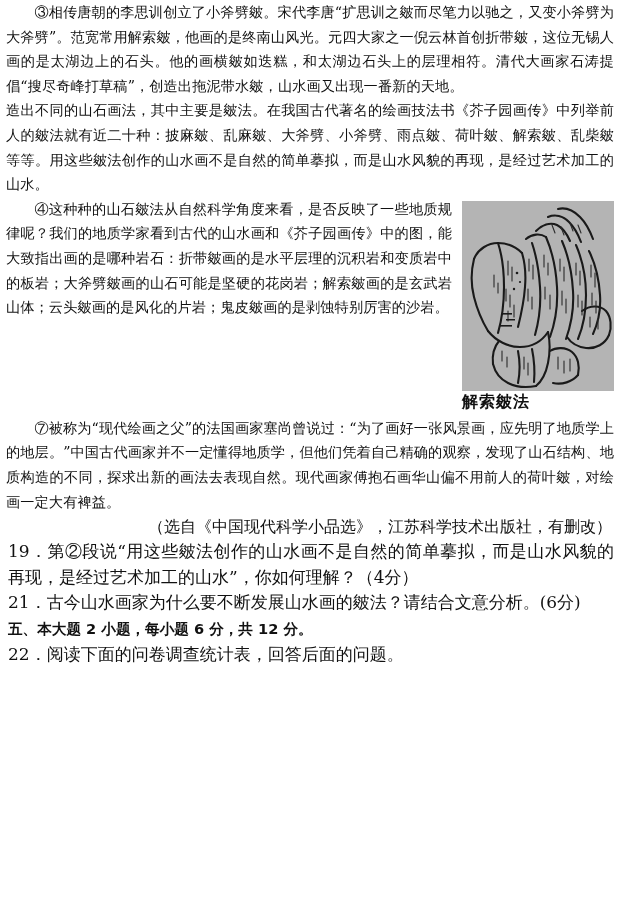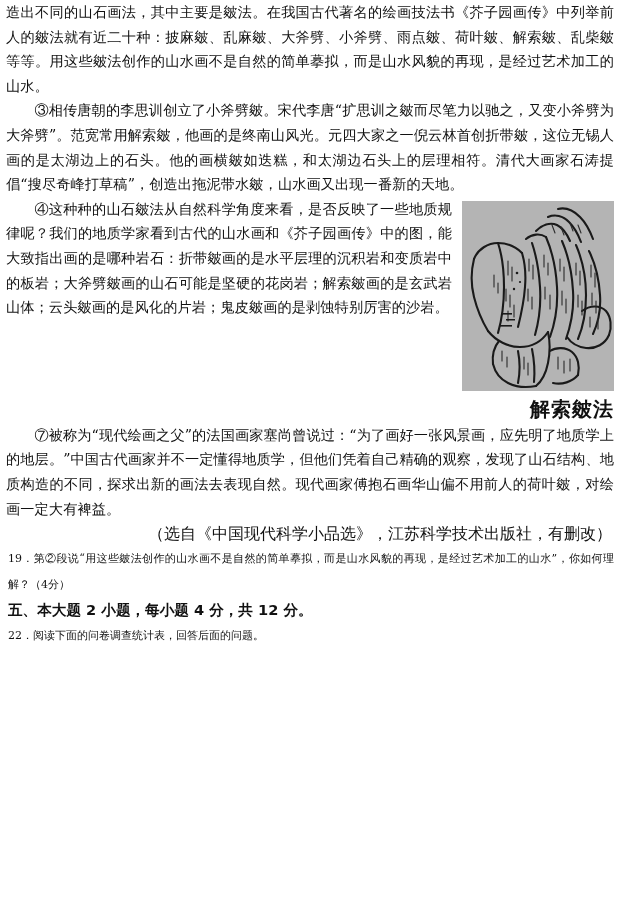--- a/index.html
+++ b/index.html
@@ -53,40 +53,40 @@
   }
   .illo-box {
     width: 152px;
     height: 190px;
     background: #b4b4b4;
     position: relative;
     overflow: hidden;
   }
   .illo-box svg { display: block; width: 100%; height: 100%; }
   .illo-caption {
-    text-align: right;
-    font-size: 20px;
+    text-align: left;
+    font-size: 16px;
     font-weight: bold;
     font-family: "DejaVu Serif", "Liberation Serif", serif;
     line-height: 20px;
-    padding-top: 8px;
+    padding-top: 1px;
     letter-spacing: 1px;
   }
 
   .source-line {
     font-size: 16px;
     line-height: 25px;
     text-align: right;
     padding-right: 2px;
     margin: 0;
   }
 
   
   .qline {
-    font-size: 11px;
+    font-size: 17px;
     line-height: 25.5px;
     text-align: justify;
     text-justify: inter-ideograph;
     margin: 0;
     padding-left: 2px;
   }
 
   .section-head {
     font-size: 14.6px;
     line-height: 26px;
@@ -96,23 +96,23 @@
     font-family: "DejaVu Sans", "Liberation Sans", sans-serif;
   }
 </style>
 </head>
 <body>
 
 <div class="page">
 
   <div class="article">
 
+    <p class="para indent">③相传唐朝的李思训创立了小斧劈皴。宋代李唐“扩思训之皴而尽笔力以驰之，又变小斧劈为大斧劈”。范宽常用解索皴，他画的是终南山风光。元四大家之一倪云林首创折带皴，这位无锡人画的是太湖边上的石头。他的画横皴如迭糕，和太湖边石头上的层理相符。清代大画家石涛提倡“搜尽奇峰打草稿”，创造出拖泥带水皴，山水画又出现一番新的天地。</p>
+
     <p class="para">造出不同的山石画法，其中主要是皴法。在我国古代著名的绘画技法书《芥子园画传》中列举前人的皴法就有近二十种：披麻皴、乱麻皴、大斧劈、小斧劈、雨点皴、荷叶皴、解索皴、乱柴皴等等。用这些皴法创作的山水画不是自然的简单摹拟，而是山水风貌的再现，是经过艺术加工的山水。</p>
-
-    <p class="para indent">③相传唐朝的李思训创立了小斧劈皴。宋代李唐“扩思训之皴而尽笔力以驰之，又变小斧劈为大斧劈”。范宽常用解索皴，他画的是终南山风光。元四大家之一倪云林首创折带皴，这位无锡人画的是太湖边上的石头。他的画横皴如迭糕，和太湖边石头上的层理相符。清代大画家石涛提倡“搜尽奇峰打草稿”，创造出拖泥带水皴，山水画又出现一番新的天地。</p>
 
     <div class="wrap-zone">
 
       <div class="illo">
         <div class="illo-box">
           <svg viewBox="0 0 152 190" preserveAspectRatio="none">
             <rect x="0" y="0" width="152" height="190" fill="#b4b4b4"></rect>
             <g fill="none" stroke="#1a1a1a" stroke-width="2.1" stroke-linecap="round" stroke-linejoin="round">
               <path d="M96 8 C104 6 112 10 118 16 C124 22 128 30 131 38"></path>
               <path d="M86 16 C93 13 101 15 107 21 C112 26 116 33 119 41"></path>
@@ -196,19 +196,20 @@
       </div>
 
       <p class="para indent">④这种种的山石皴法从自然科学角度来看，是否反映了一些地质规律呢？我们的地质学家看到古代的山水画和《芥子园画传》中的图，能大致指出画的是哪种岩石：折带皴画的是水平层理的沉积岩和变质岩中的板岩；大斧劈皴画的山石可能是坚硬的花岗岩；解索皴画的是玄武岩山体；云头皴画的是风化的片岩；鬼皮皴画的是剥蚀特别厉害的沙岩。</p>
     </div>
 
     <p class="para indent">⑦被称为“现代绘画之父”的法国画家塞尚曾说过：“为了画好一张风景画，应先明了地质学上的地层。”中国古代画家并不一定懂得地质学，但他们凭着自己精确的观察，发现了山石结构、地质构造的不同，探求出新的画法去表现自然。现代画家傅抱石画华山偏不用前人的荷叶皴，对绘画一定大有裨益。</p>
 
     <p class="source-line">（选自《中国现代科学小品选》，江苏科学技术出版社，有删改）</p>
 
     <p class="qline">19．第②段说“用这些皴法创作的山水画不是自然的简单摹拟，而是山水风貌的再现，是经过艺术加工的山水”，你如何理解？（4分）</p>
-
-    <p class="section-head">五、本大题 2 小题，每小题 4 分，共 12 分。</p>
+    <p class="qline">21．古今山水画家为什么要不断发展山水画的皴法？请结合文意分析。(6分)</p>
+
+    <p class="section-head">五、本大题 2 小题，每小题 6 分，共 12 分。</p>
 
     <p class="qline">22．阅读下面的问卷调查统计表，回答后面的问题。</p>
 
   </div>
 </div>
 
 </body></html>

